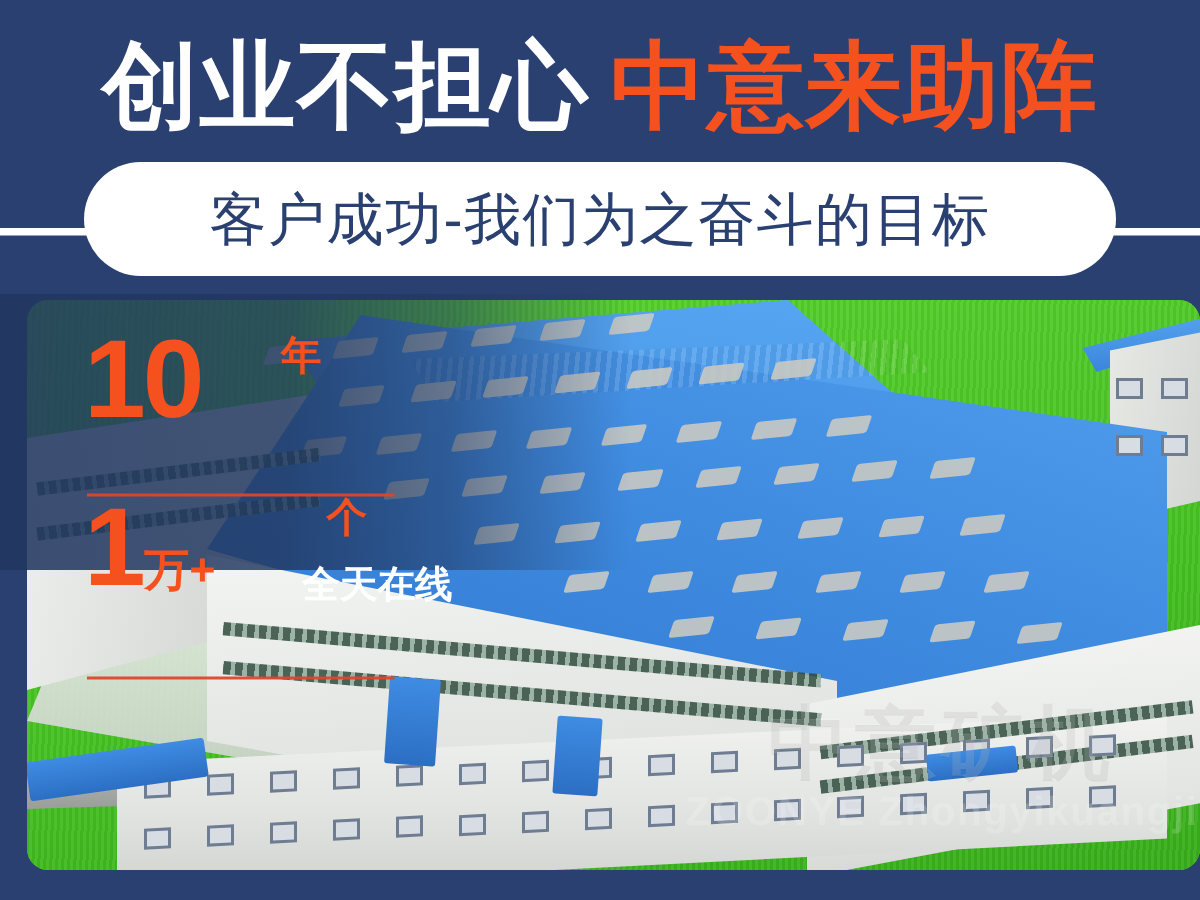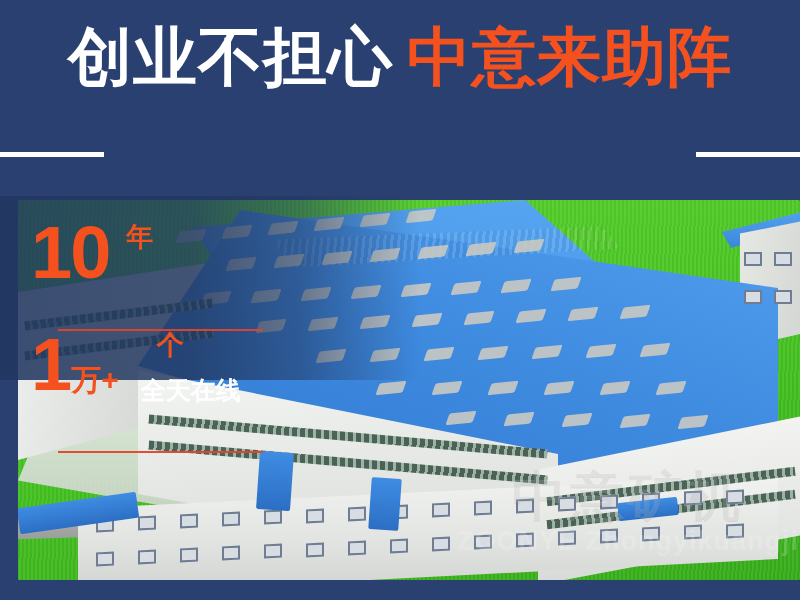--- a/index.html
+++ b/index.html
@@ -50,21 +50,21 @@
     color:#2a4070;
     font-size:38px;
     letter-spacing:1px;
     white-space:nowrap;
   }
 
   
   #photo-frame {
     position:absolute; left:18px; top:200px;
     width:782px; height:380px;
-    border-radius:2px;
+    border-radius:14px;
     overflow:hidden;
     z-index:10;
   }
   #photo {
     position:absolute; inset:0;
     background:#4ec72a;
   }
   
   .grass {
     position:absolute; inset:0;
@@ -178,21 +178,22 @@
   #stats {
     position:absolute; left:18px; top:200px;
     width:300px; height:380px;
     z-index:20;
     padding:18px 0 0 0;
   }
   .stat {
     position:relative;
     height:112px;
     display:flex; align-items:flex-start;
-    padding-left:13px;
+    padding-left:38px;
+    gap:36px;
   }
   .stat .num {
     color:#f4511e;
     font-size:74px; font-weight:bold; line-height:.95;
     letter-spacing:-2px;
     display:flex; align-items:baseline;
   }
   .stat .num .suffix {
     font-size:30px; font-weight:bold; letter-spacing:0;
     margin-left:1px;
@@ -432,14 +433,17 @@
 
   </div>
 
   <div id="header">
     <div id="headline">
       <span class="hl-white">创业不担心</span><span class="hl-orange">中意来助阵</span>
     </div>
   </div>
   <div class="rule left"></div>
   <div class="rule right"></div>
+  <div id="subtitle-pill">
+    <span class="sub-text">客户成功-我们为之奋斗的目标</span>
+  </div>
 
 </div>
 
 </body></html>

